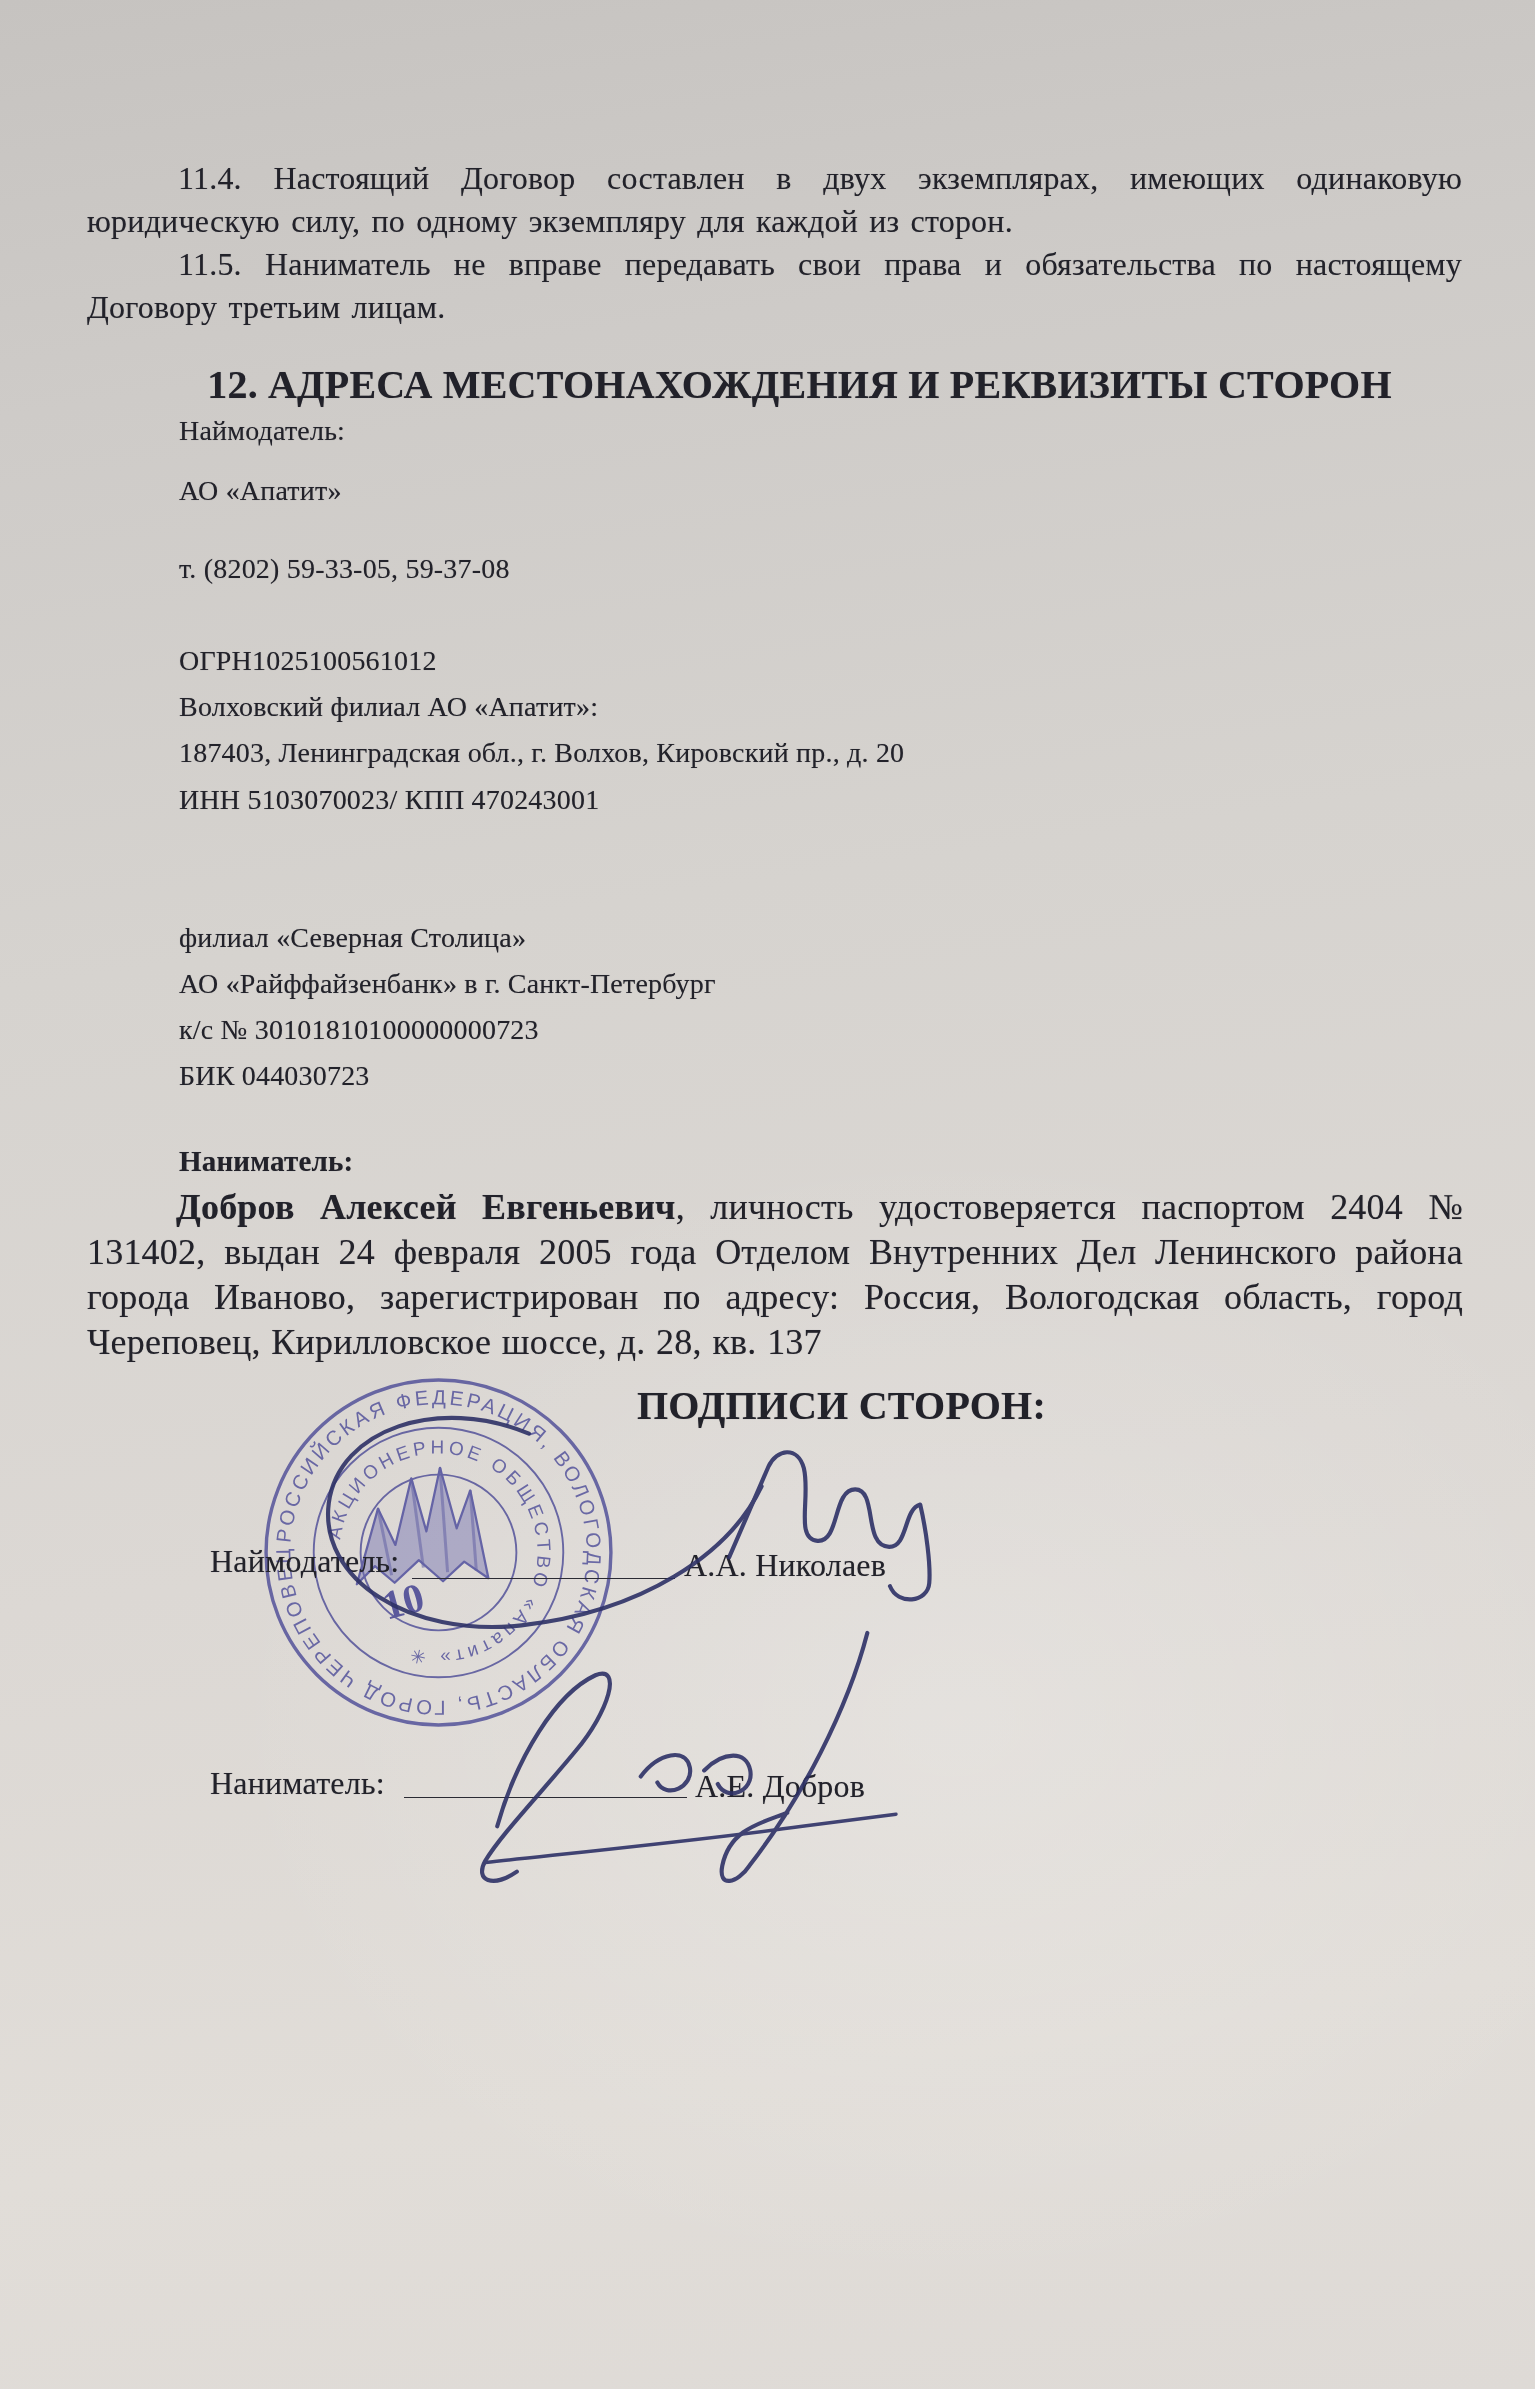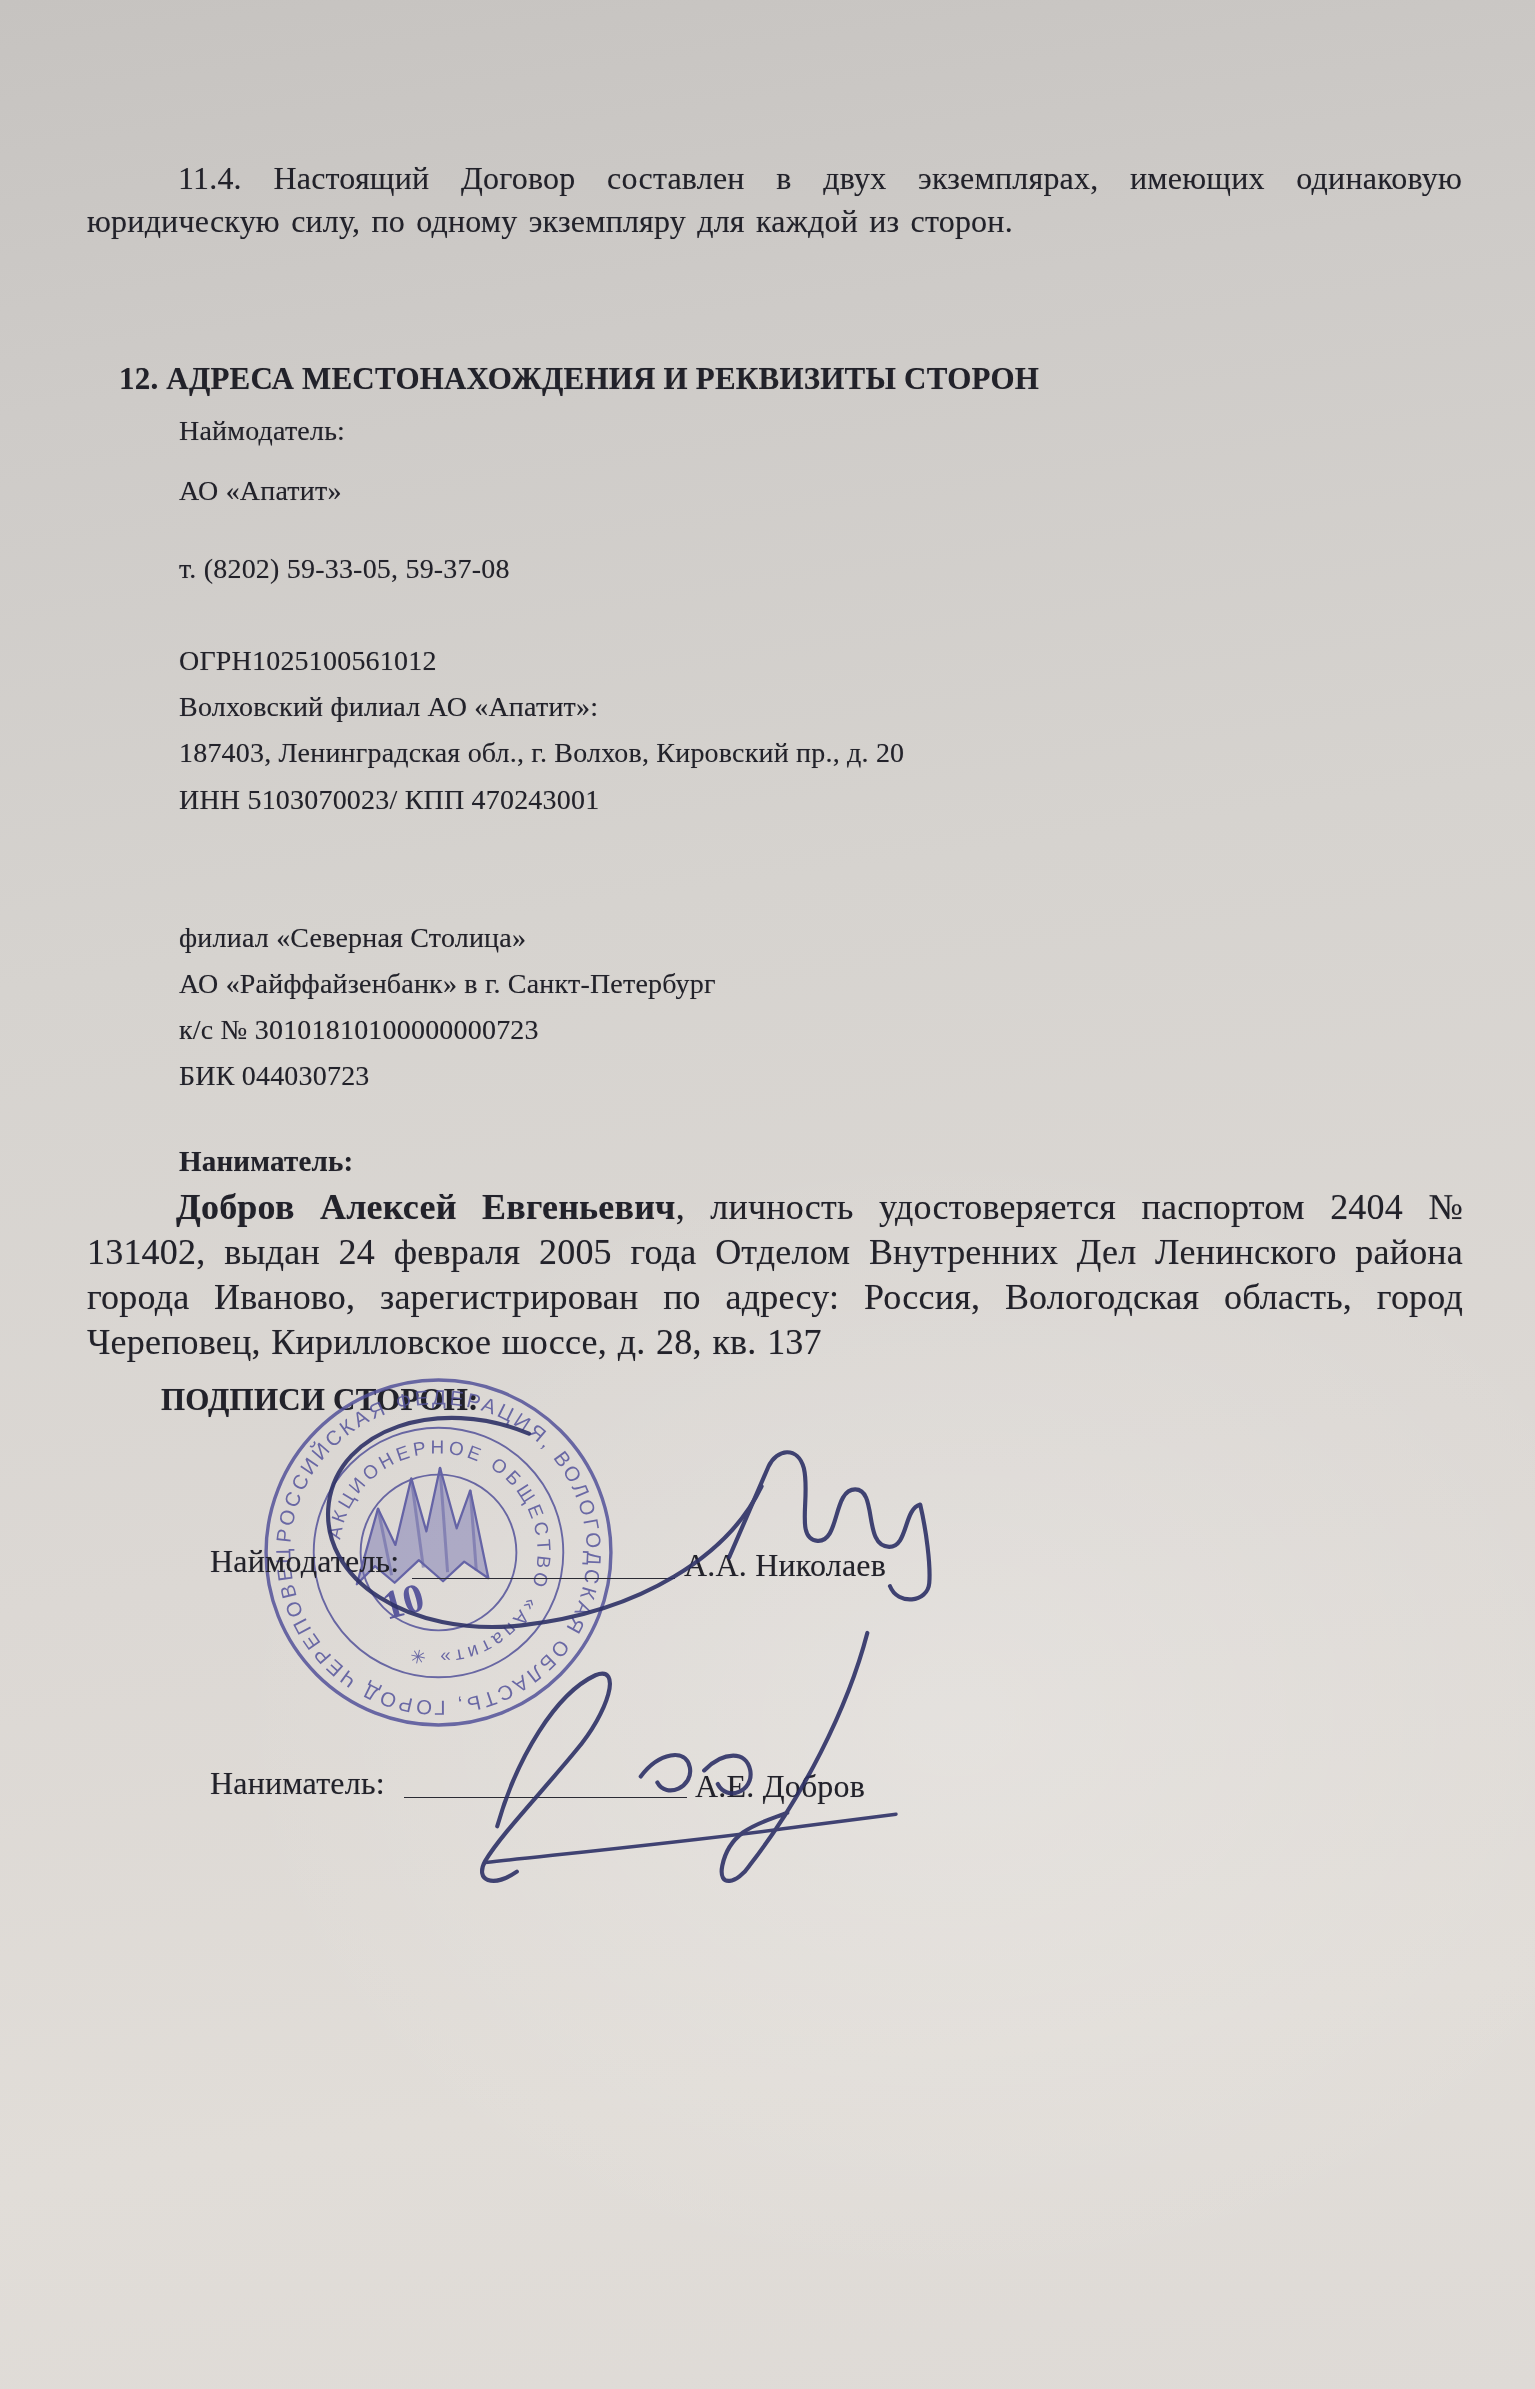--- a/index.html
+++ b/index.html
@@ -15,42 +15,43 @@
       linear-gradient(172deg,#c6c3c0 0%,#cecbc8 16%,#d6d3cf 38%,#dcd8d4 62%,#e1ddd8 84%,#dedad6 100%);
   }
   .txt{position:absolute;letter-spacing:0.2px;text-shadow:0 0 0.8px rgba(34,34,44,0.35);}
   .para{
     left:87px;width:1375px;
     font-size:32px;line-height:43px;
     text-align:justify;text-indent:91px;
     word-spacing:3px;
   }
   .h-center{
-    left:119px;width:1375px;
-    text-align:left;font-weight:bold;font-size:31px;
+    left:112px;width:1375px;
+    text-align:center;font-weight:bold;font-size:40px;
   }
   .req{left:179px;width:1133px;font-size:28px;line-height:46px;white-space:nowrap;}
   .tenant-label{left:179px;font-size:29px;font-weight:bold;}
   .tenant-para{
     left:87px;width:1376px;top:1185px;
     font-size:36px;line-height:45px;
     text-align:justify;text-indent:89px;word-spacing:1.5px;
   }
   .sig-label{font-size:32px;}
   .sig-name{font-size:32px;}
   .sig-line{position:absolute;border-bottom:1.9px solid #2a2a33;height:1.5px;}
   #stamp{position:absolute;left:257px;top:1371px;filter:blur(0.3px);opacity:0.92;}
   #pen{position:absolute;left:0;top:0;filter:blur(0.2px);}
 </style>
 </head>
 <body>
 
 <div id="photo">
 
   <div class="txt para" style="top:157px">11.4. Настоящий Договор составлен в двух экземплярах, имеющих одинаковую юридическую силу, по одному экземпляру для каждой из сторон.</div>
+  <div class="txt para" style="top:243px">11.5. Наниматель не вправе передавать свои права и обязательства по настоящему Договору третьим лицам.</div>
 
   <div class="txt h-center" style="top:361px">12. АДРЕСА МЕСТОНАХОЖДЕНИЯ И РЕКВИЗИТЫ СТОРОН</div>
 
   <div class="txt req bold" style="top:408px">Наймодатель:</div>
   <div class="txt req bold" style="top:468px">АО «Апатит»</div>
   <div class="txt req" style="top:546px">т. (8202) 59-33-05, 59-37-08</div>
   <div class="txt req" style="top:638px">ОГРН1025100561012</div>
   <div class="txt req" style="top:684px">Волховский филиал АО «Апатит»:</div>
   <div class="txt req" style="top:730px">187403, Ленинградская обл., г. Волхов, Кировский пр., д. 20</div>
   <div class="txt req" style="top:777px">ИНН 5103070023/ КПП 470243001</div>

